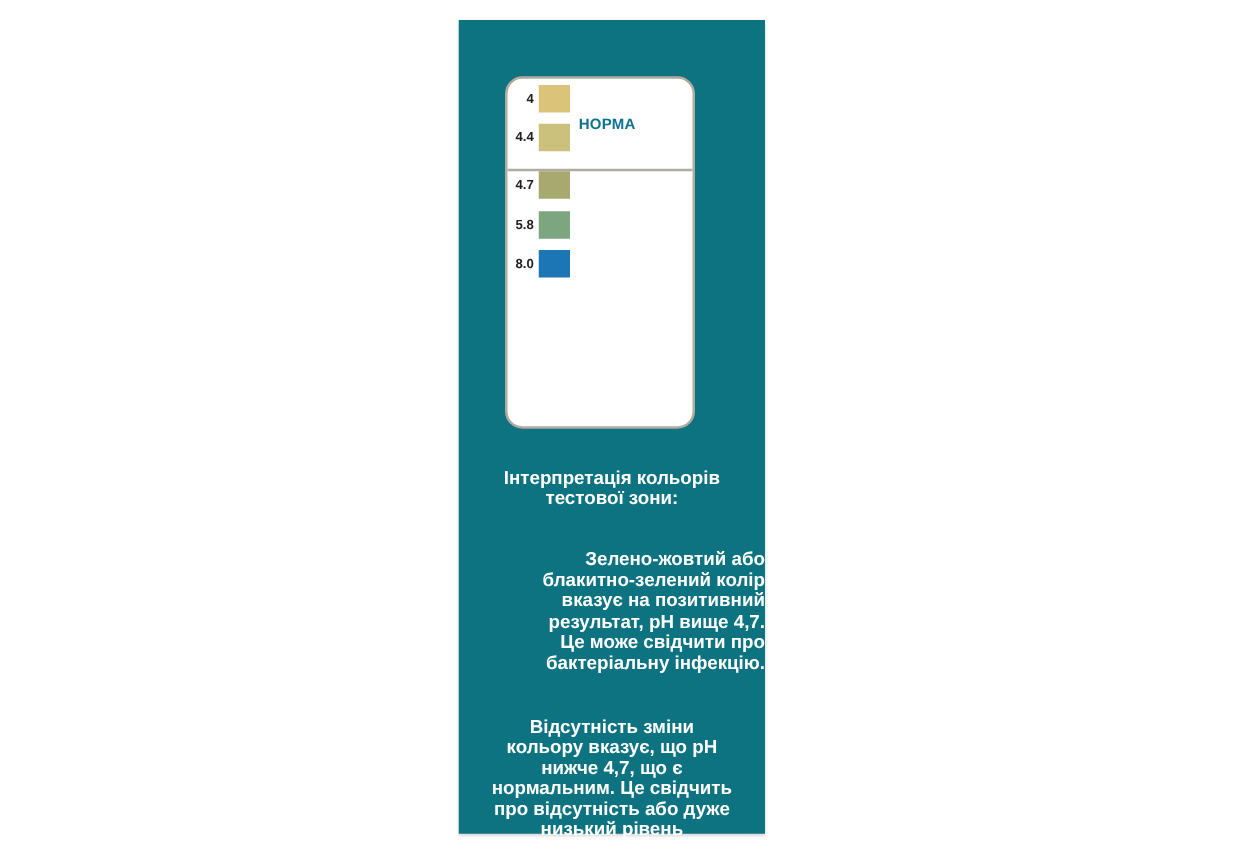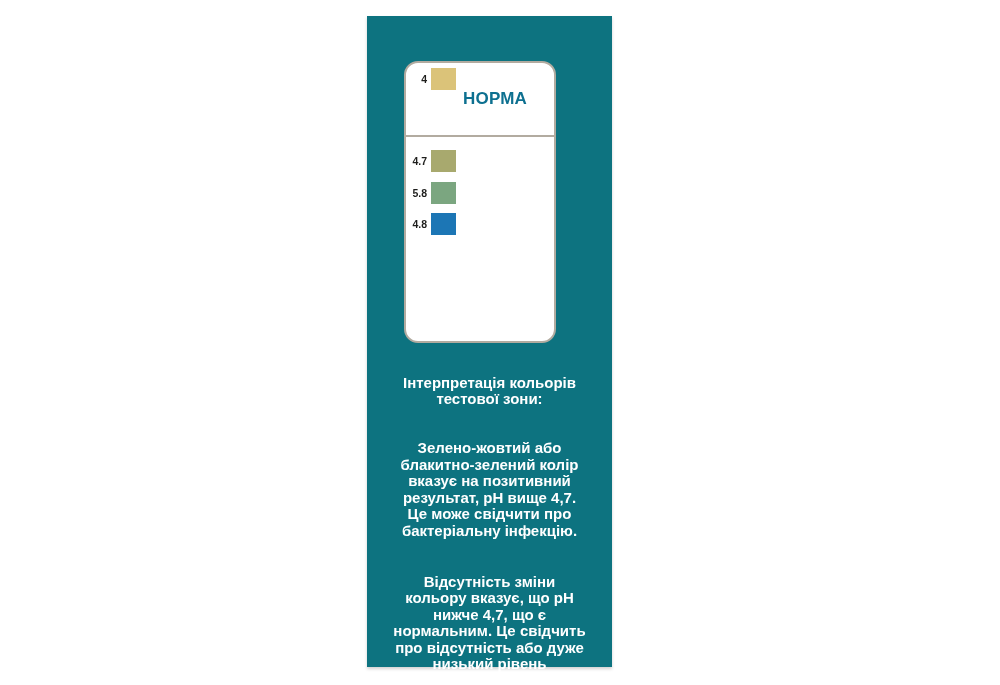--- a/index.html
+++ b/index.html
@@ -13,74 +13,78 @@
   }
   .card {
     position: absolute; left: 37px; top: 45px; width: 152px; height: 282px;
     background: #ffffff; border: 2px solid #b2aba0; border-radius: 14px;
     box-sizing: border-box;
   }
   .zone { position: absolute; left: 0; right: 0; }
   .zone-normal { top: 0; height: 72px; border-bottom: 2px solid #b2aba0; }
   .zone-abnormal { top: 74px; bottom: 0; }
   .rows-normal { padding-top: 5px; }
-  .rows-abnormal { padding-top: 13px; }
+  .rows-abnormal { }
   .ph-row { display: flex; align-items: center; height: 22px; }
   .rows-normal .ph-row { margin-bottom: 9px; }
   .rows-abnormal .ph-row { margin-bottom: 9.5px; }
   .ph-label {
     width: 21px; margin-right: 4px; text-align: right;
     font-size: 10.5px; font-weight: bold; color: #1f1f1d;
   }
   .swatch { width: 25px; height: 22px; flex: 0 0 auto; }
   .zone-label {
     position: absolute; left: 57px; top: 50%; transform: translateY(-50%);
-    font-size: 17px; font-weight: bold; line-height: 18px;
+    font-size: 12px; font-weight: bold; line-height: 18px;
     letter-spacing: 0.2px; white-space: pre-line;
   }
   .zone-abnormal .zone-label { top: calc(50% + 5px); }
   .interpretation {
     position: absolute; top: 342px; left: 0; right: 0;
     text-align: center; font-size: 15px; line-height: 16.5px;
     font-weight: bold; white-space: pre-line;
   }
   .interpretation .heading { margin: 0 0 16px 0; }
-  .interpretation .para-1 { margin: 0 0 18px 0; }
+  .interpretation .para-1 { margin: 0 0 18px 0; text-align: right; }
   .interpretation .para-2 { margin: 0; }
 </style>
 </head>
 <body>
 
 <div class="stage">
   <div class="panel" style="background-color: rgb(13, 115, 128);">
 
     <div class="card">
 
       <div class="zone zone-normal">
         <div class="rows-normal">
           <div class="ph-row">
             <span class="ph-label">4</span>
             <span class="swatch" style="background-color: rgb(219, 195, 121);"></span>
           </div>
+          <div class="ph-row">
+            <span class="ph-label">4.4</span>
+            <span class="swatch" style="background-color: rgb(203, 192, 124);"></span>
+          </div>
         </div>
         <div class="zone-label" style="color: rgb(13, 112, 144);">НОРМА</div>
       </div>
 
       <div class="zone zone-abnormal">
         <div class="rows-abnormal">
           <div class="ph-row">
             <span class="ph-label">4.7</span>
             <span class="swatch" style="background-color: rgb(168, 169, 110);"></span>
           </div>
           <div class="ph-row">
             <span class="ph-label">5.8</span>
             <span class="swatch" style="background-color: rgb(123, 166, 128);"></span>
           </div>
           <div class="ph-row">
-            <span class="ph-label">4.8</span>
+            <span class="ph-label">8.0</span>
             <span class="swatch" style="background-color: rgb(28, 118, 181);"></span>
           </div>
         </div>
       </div>
 
     </div>
 
     <div class="interpretation" style="color: rgb(255, 255, 255);">
       <div class="heading">Інтерпретація кольорів
 тестової зони:</div>

